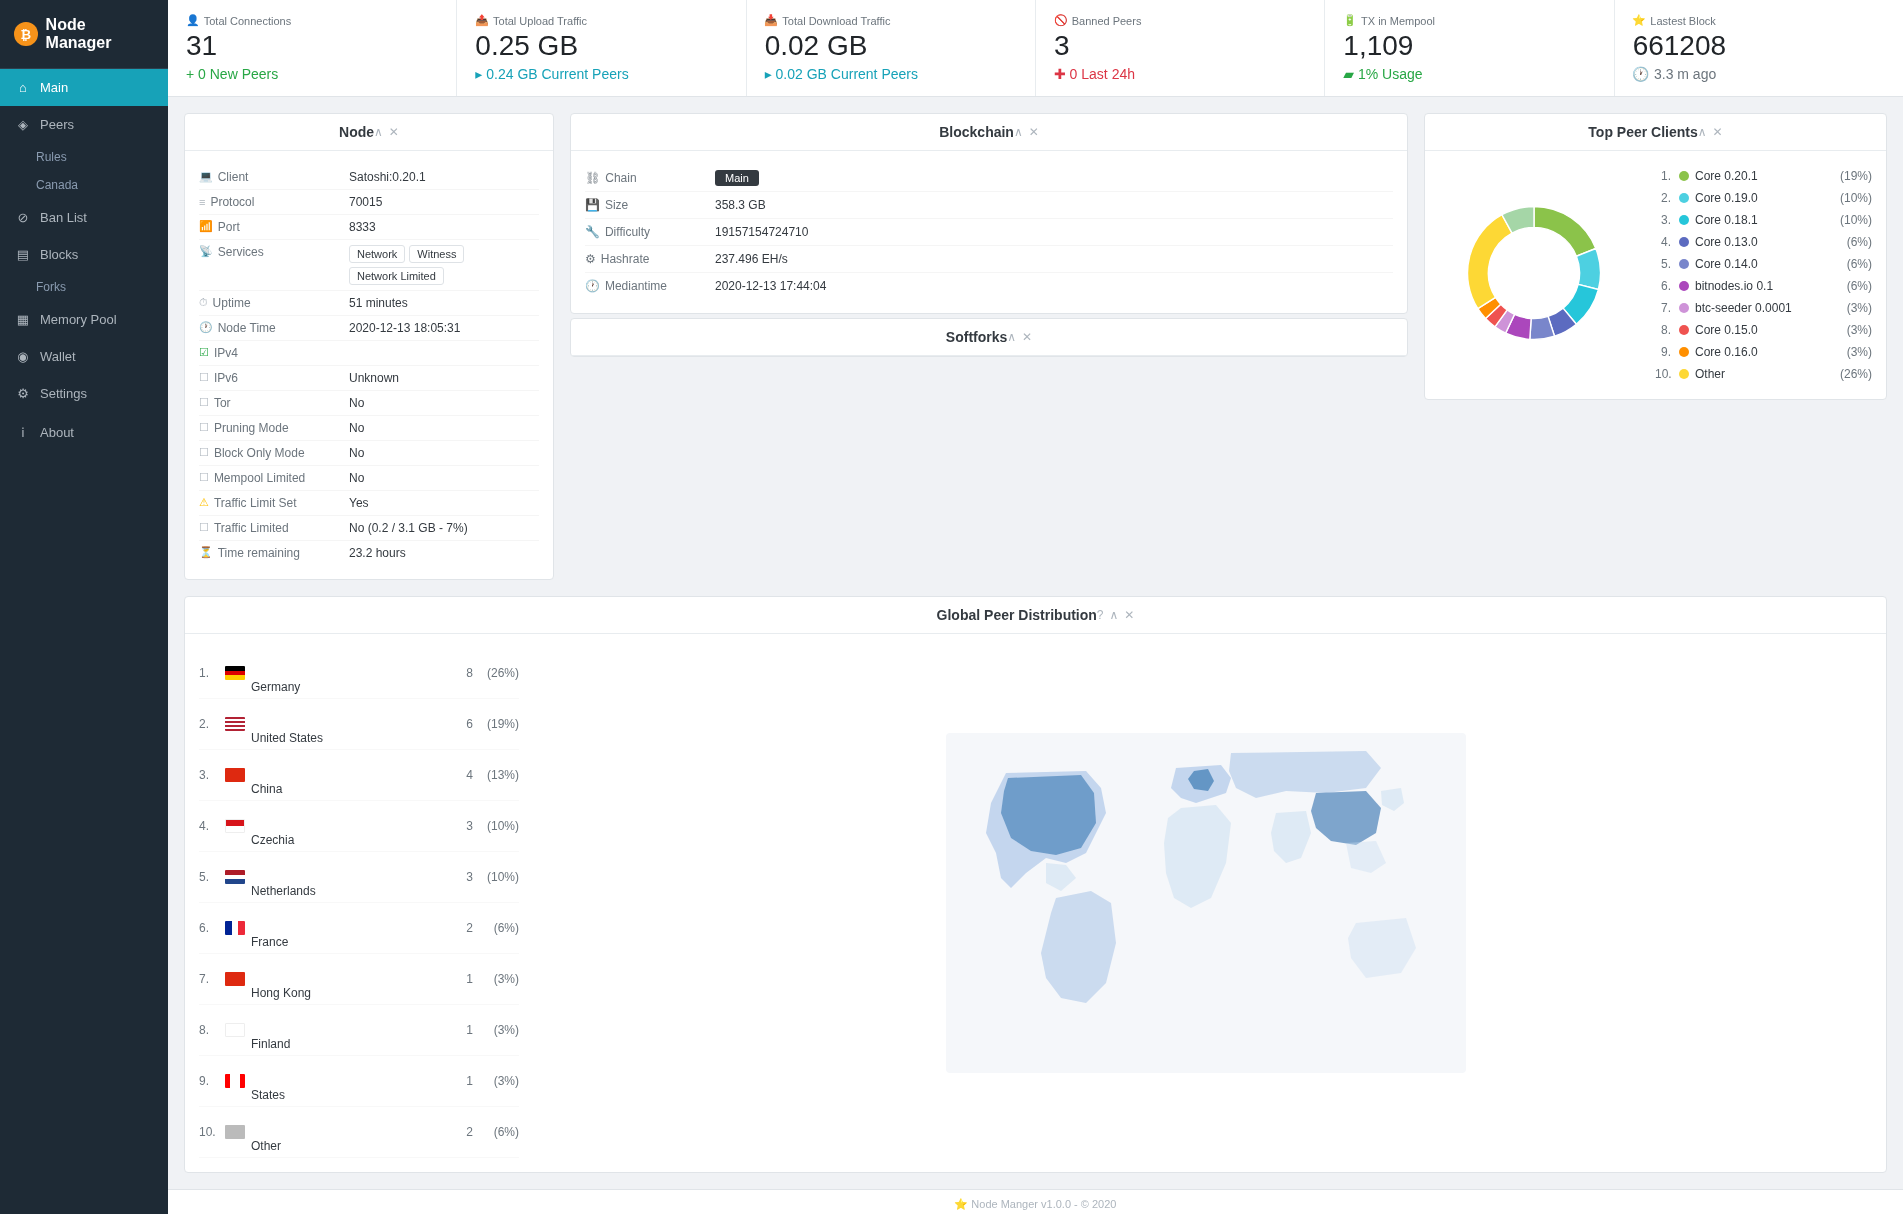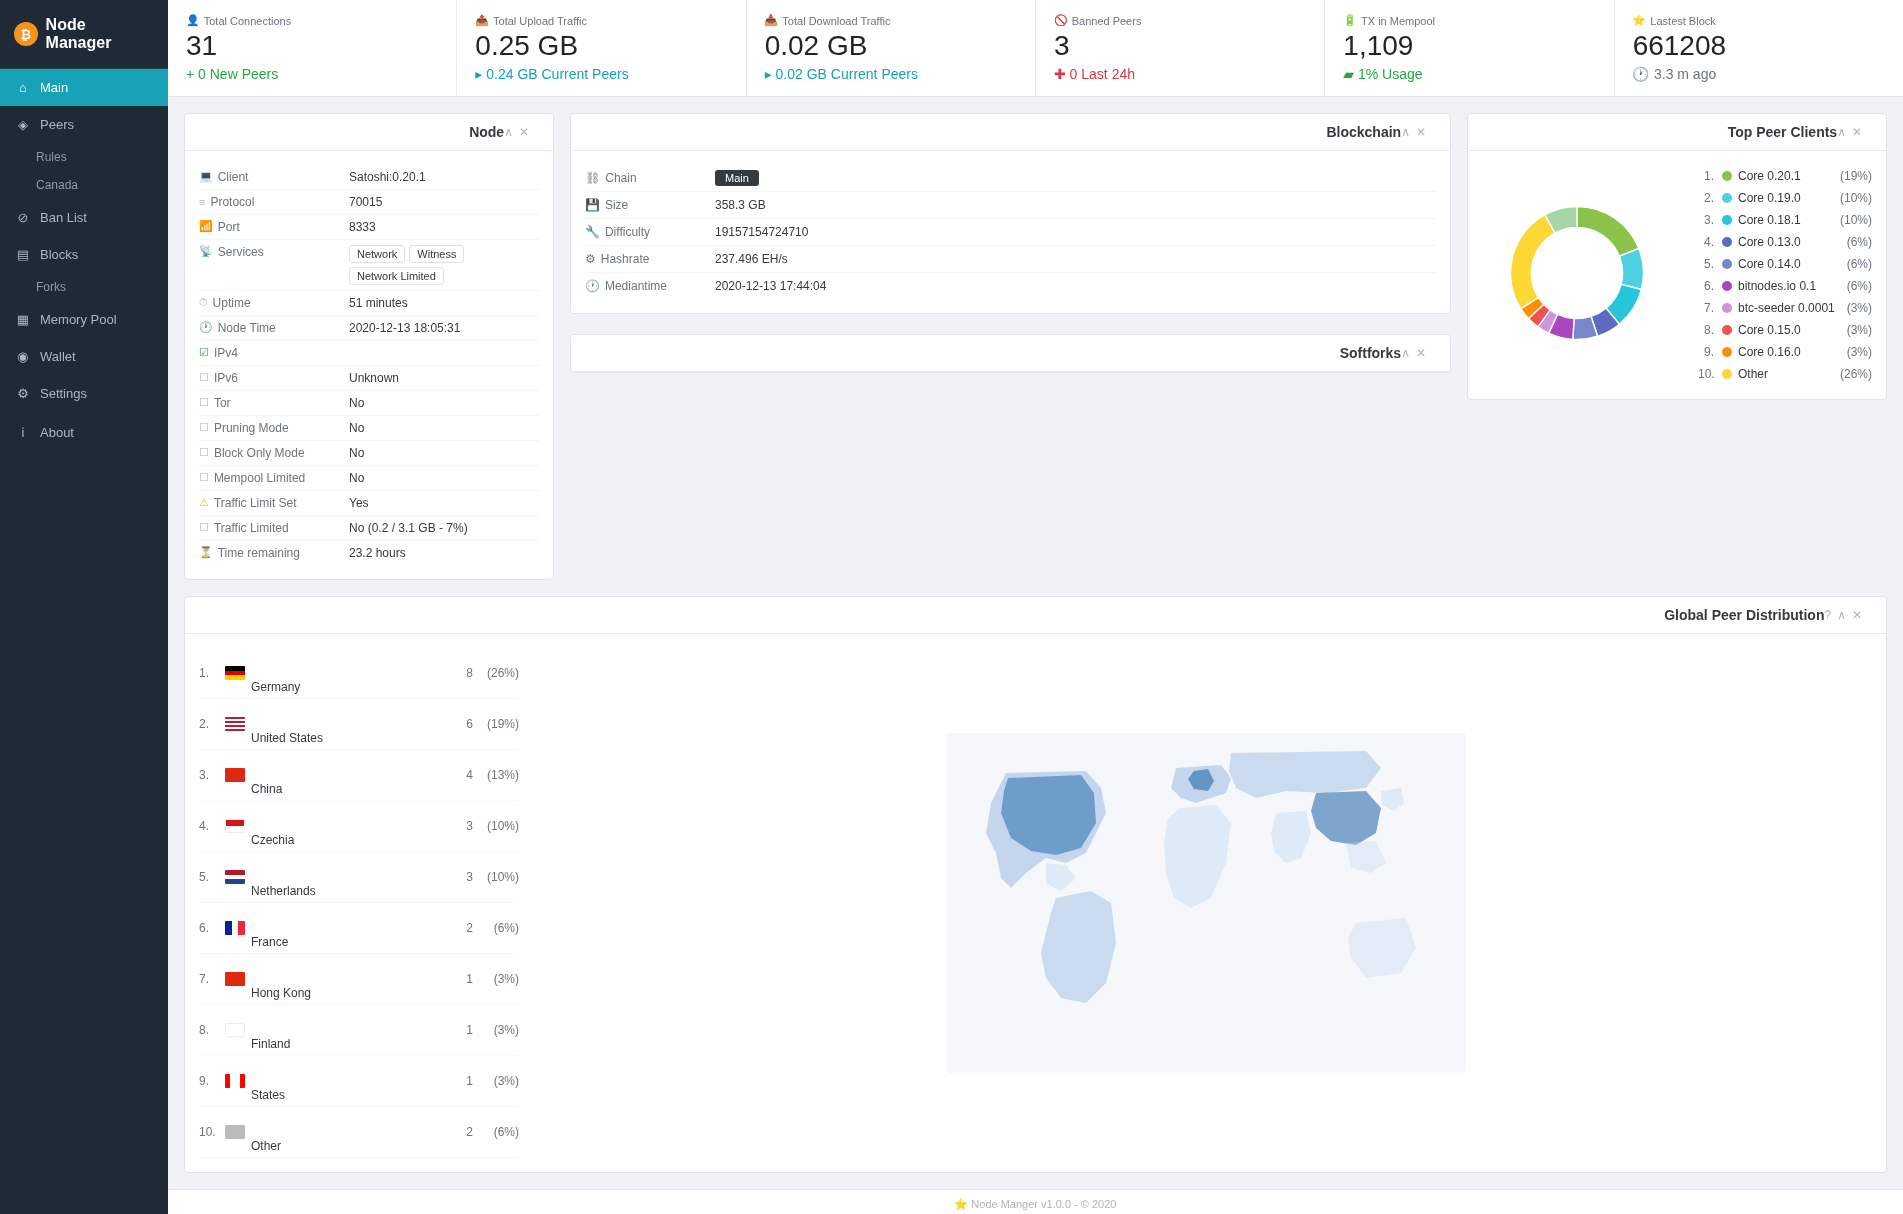--- a/index.html
+++ b/index.html
@@ -31,21 +31,21 @@
     .stat-sub.gray { color: #6c757d; }
 
     
     .content { padding: 16px; display: flex; flex-direction: column; gap: 16px; }
 
     
     .cards-row { display: flex; gap: 16px; align-items: flex-start; }
 
     
     .card { background: #fff; border: 1px solid #e0e4e8; border-radius: 4px; }
-    .card-header { display: flex; align-items: center; justify-content: flex-end; padding: 10px 24px; border-bottom: 1px solid #e8ecef; }
+    .card-header { display: flex; align-items: center; justify-content: center; padding: 10px 24px; border-bottom: 1px solid #e8ecef; }
     .card-title { font-size: 14px; font-weight: 600; color: #343a40; }
     .card-controls { display: flex; gap: 6px; color: #adb5bd; font-size: 12px; }
     .card-controls span { cursor: pointer; }
     .card-body { padding: 14px; }
 
     
     .node-card { width: 370px; flex-shrink: 0; }
     .node-row { display: flex; align-items: flex-start; padding: 5px 0; border-bottom: 1px solid #f5f5f5; font-size: 12px; }
     .node-row:last-child { border-bottom: none; }
     .node-key { color: #6c757d; width: 150px; display: flex; align-items: center; gap: 5px; flex-shrink: 0; }
@@ -59,21 +59,21 @@
     .bc-row { display: flex; align-items: center; padding: 6px 0; border-bottom: 1px solid #f5f5f5; font-size: 12px; }
     .bc-row:last-child { border-bottom: none; }
     .bc-key { color: #6c757d; width: 130px; display: flex; align-items: center; gap: 5px; }
     .bc-val { color: #343a40; }
     .chain-badge { background: #343a40; color: #fff; padding: 2px 10px; border-radius: 3px; font-size: 11px; }
 
     
     .softforks-card { flex: 1; }
 
     
-    .top-peers-card { width: 420px; flex-shrink: 0; }
+    .top-peers-card { width: 463px; flex-shrink: 0; }
     .peer-row { display: flex; align-items: center; padding: 4px 0; font-size: 12px; }
     .peer-rank { color: #6c757d; width: 16px; margin-right: 4px; text-align: right; }
     .peer-name { flex: 1; color: #343a40; margin-left: 6px; }
     .peer-pct { color: #6c757d; }
 
     
     .top-peers-inner { display: flex; gap: 16px; align-items: center; }
     .donut-wrap { width: 200px; flex-shrink: 0; }
     .peers-list { flex: 1; }
 
@@ -84,21 +84,21 @@
     .country-row { display: flex; align-items: center; padding: 4px 0; font-size: 12px; border-bottom: 1px solid #f8f8f8; }
     .country-rank { color: #6c757d; width: 20px; }
     .country-flag { width: 20px; height: 14px; margin: 0 6px; border-radius: 1px; overflow: hidden; flex-shrink: 0; }
     .country-name { flex: 1; color: #343a40; margin-top: 28px; }
     .country-count { width: 20px; text-align: right; color: #6c757d; margin-right: 6px; }
     .country-pct { width: 40px; text-align: right; color: #6c757d; }
     .map-area { flex: 1; display: flex; align-items: center; justify-content: center; }
 
     
     #footer { background: #fff; border-top: 1px solid #e0e4e8; padding: 8px 16px; text-align: center; font-size: 11px; color: #adb5bd; }
-    .bc-soft-col { display: flex; flex-direction: column; gap: 20px; flex: 1; }
+    .bc-soft-col { display: flex; flex-direction: column; gap: 4px; flex: 1; }
 
     
     .donut-svg { width: 190px; height: 190px; }
 
     
     .map-svg { width: 100%; max-width: 520px; }
   </style>
 </head>
 <body>
 

